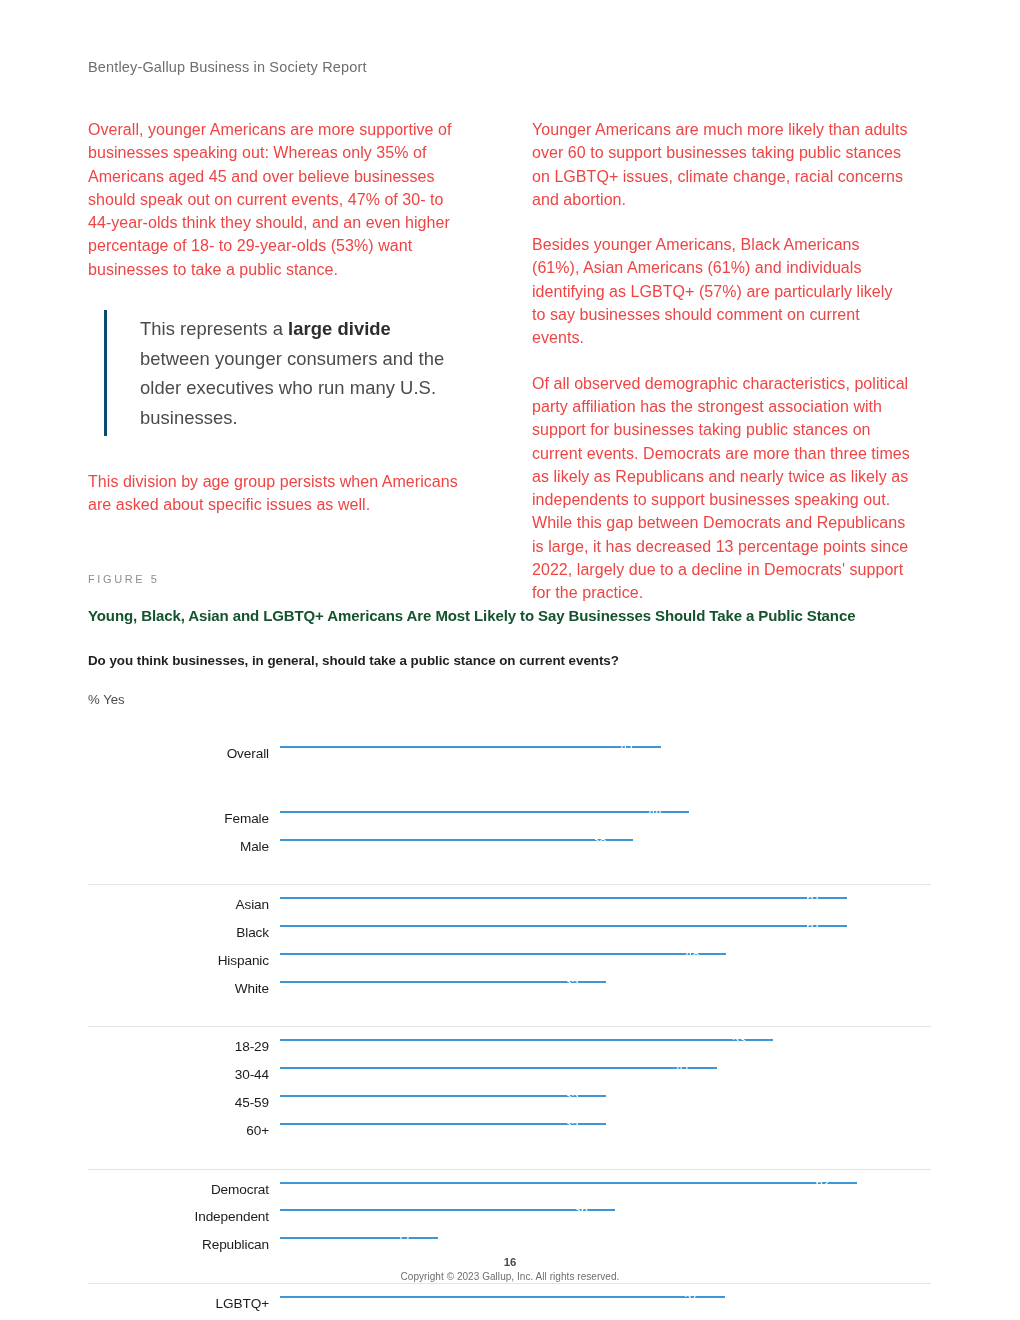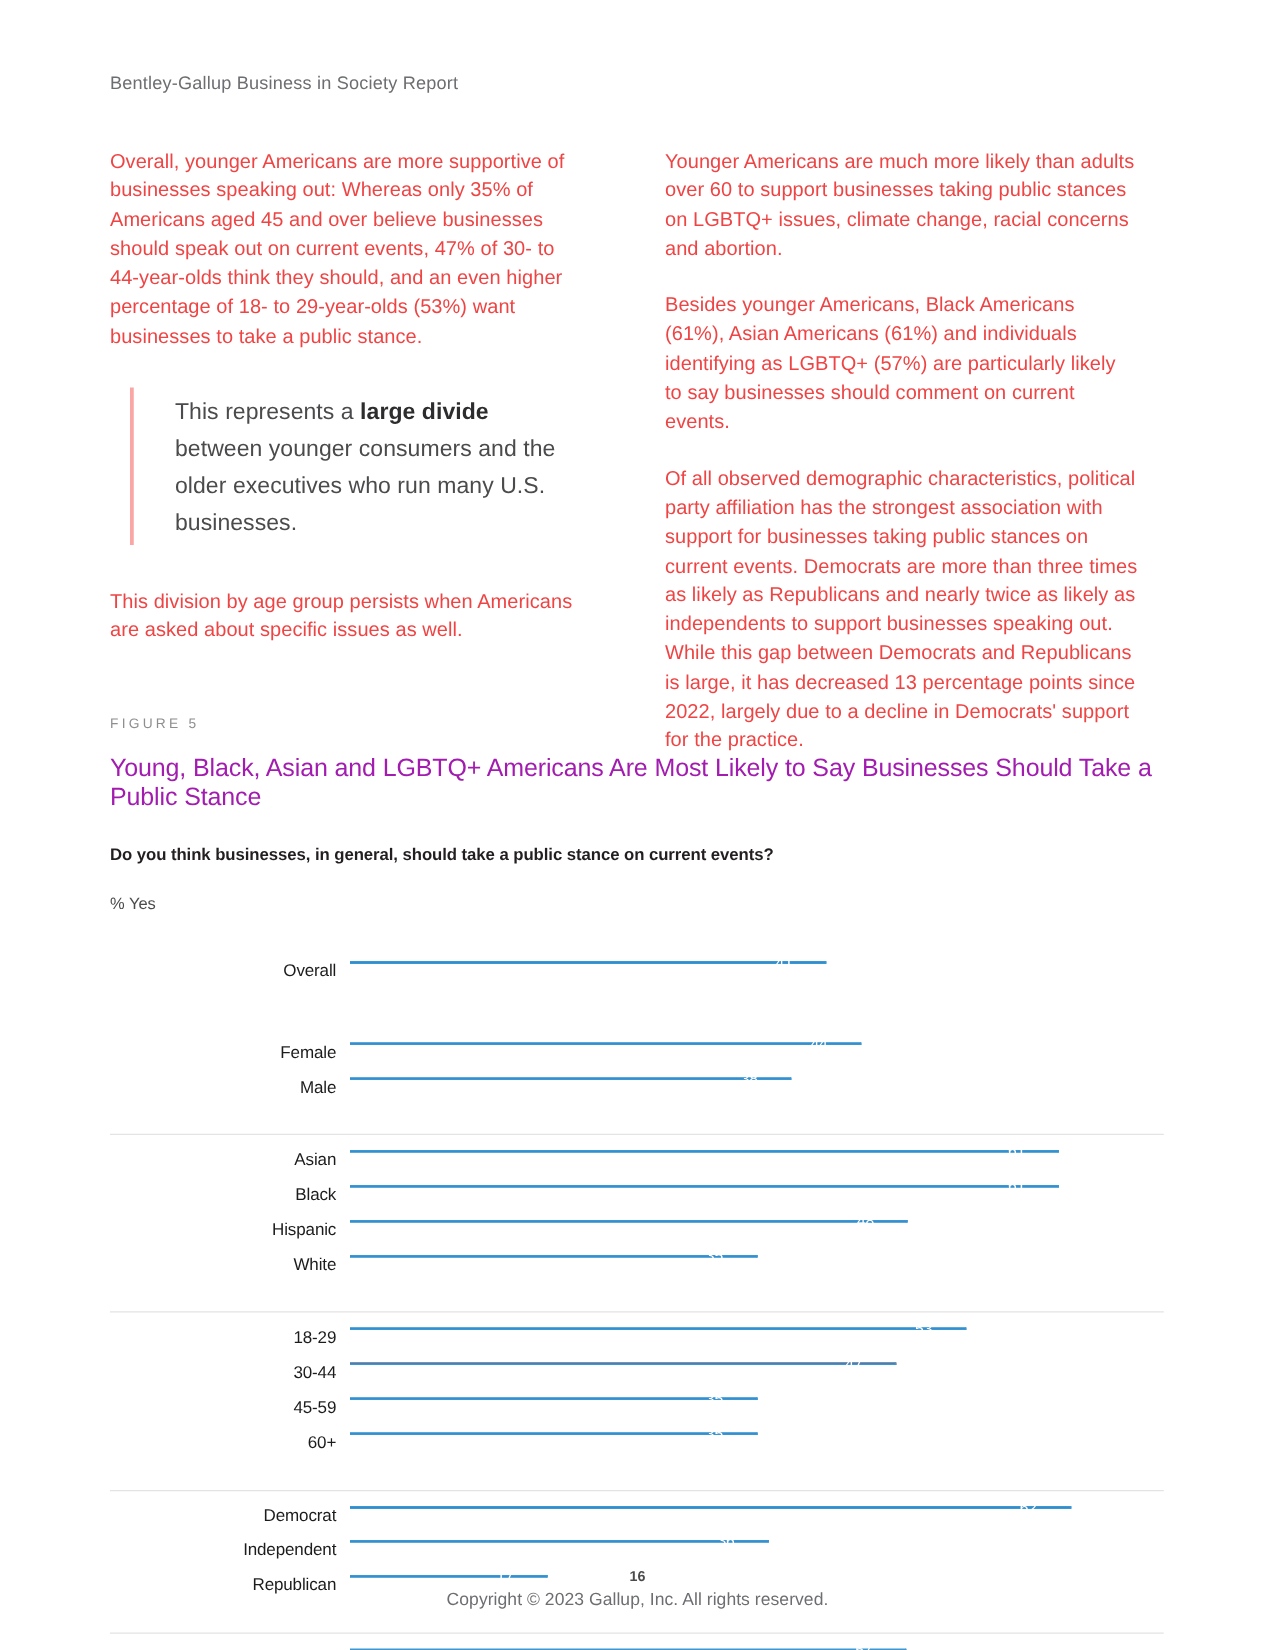--- a/index.html
+++ b/index.html
@@ -29,40 +29,40 @@
   .para {
     font-size:16px; line-height:23.3px;
     color:#ef4444; margin:0 0 22px 0;
     letter-spacing:0.05px;
   }
   .para.tight { margin-bottom:0; }
 
   
   .pullquote {
     position:absolute; left:16px; top:192px; width:360px;
-    border-left:3px solid #fca5a5;
+    border-left:3px solid #0c4a6e;
     padding:4px 0 4px 33px;
   }
   .pullquote .pq-text {
     font-size:18.4px; line-height:29.5px;
     color:#4b4b4d; letter-spacing:0.05px;
   }
   .pullquote b { font-weight:700; color:#2d2d2f; }
 
   .after-quote { position:absolute; left:0; top:352px; width:382px; }
 
   
   .figure { position:absolute; left:88px; top:573px; width:845px; }
   .fig-label {
     font-size:11px; letter-spacing:2.6px; color:#8d8e90;
     font-weight:400; margin:0 0 19px 0;
   }
   .fig-title {
-    font-size:20px; font-weight:400; line-height:23px;
-    color:#a21caf; margin:0 0 26px 0; letter-spacing:-0.1px;
+    font-size:15px; font-weight:700; line-height:23px;
+    color:#14532d; margin:0 0 26px 0; letter-spacing:-0.1px;
     max-width:840px;
   }
   .fig-question {
     font-size:13.4px; font-weight:700; color:#231f20;
     margin:0 0 24px 0; letter-spacing:-0.05px;
   }
   .fig-unit {
     font-size:13.2px; color:#4b4b4d; margin:0 0 20px 0;
   }
 
@@ -109,21 +109,21 @@
   
   .footer {
     position:absolute; left:0; right:0; top:1256px;
     text-align:center;
   }
   .page-no {
     font-size:11.4px; font-weight:700; color:#4b4b4d;
     margin:0 0 3px 0;
   }
   .copyright {
-    font-size:14px; color:#6d6e71; margin:0;
+    font-size:10px; color:#6d6e71; margin:0;
     letter-spacing:0.05px;
   }
 </style>
 </head>
 <body>
 
 <div class="runhead">Bentley-Gallup Business in Society Report</div>
 
 <div class="cols">
 

